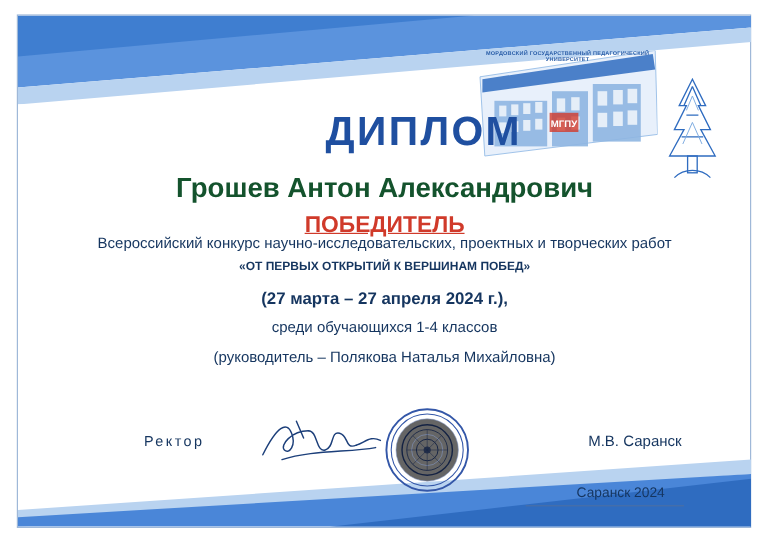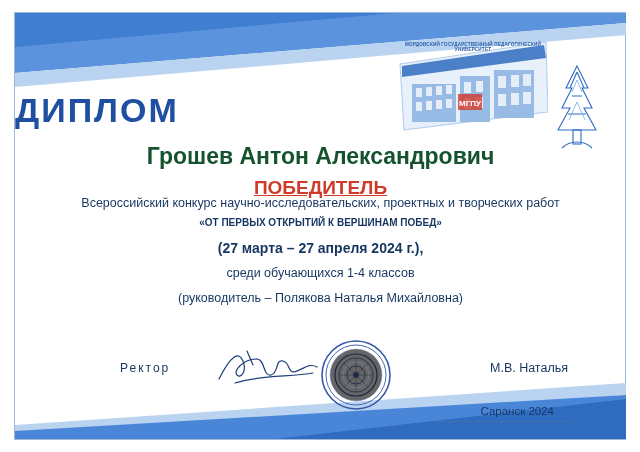--- a/index.html
+++ b/index.html
@@ -76,21 +76,21 @@
     top: 13px;
     width: 611px;
     height: 427px;
   }
 
   .title {
     position: absolute;
     left: 0;
     top: 78px;
     width: 420px;
-    text-align: left;
+    text-align: right;
     font-size: 34px;
     font-weight: bold;
     letter-spacing: 2px;
     color: #1f4fa0;
     font-family: "Liberation Sans", sans-serif;
   }
 
   .recipient {
     position: absolute;
     left: 0;
@@ -329,20 +329,20 @@
           <g fill="#3457a8" opacity="0.8">
             <circle cx="36" cy="36" r="3"></circle>
           </g>
           <g stroke="#3457a8" stroke-width="0.45" opacity="0.6">
             <circle cx="36" cy="36" r="26"></circle>
             <circle cx="36" cy="36" r="13"></circle>
           </g>
         </svg>
       </div>
 
-      <div class="rector-name">М.В. Наталья</div>
+      <div class="rector-name">М.В. Саранск</div>
     </div>
 
     <div class="city">Саранск 2024</div>
     <div class="city-underline"></div>
 
   </div>
 </div>
 
 </body></html>

